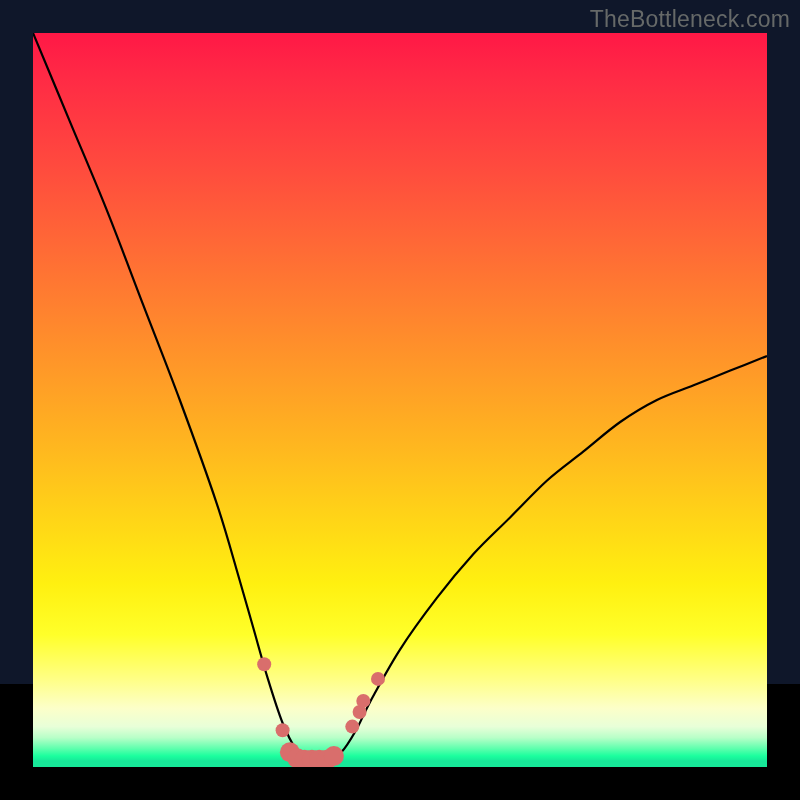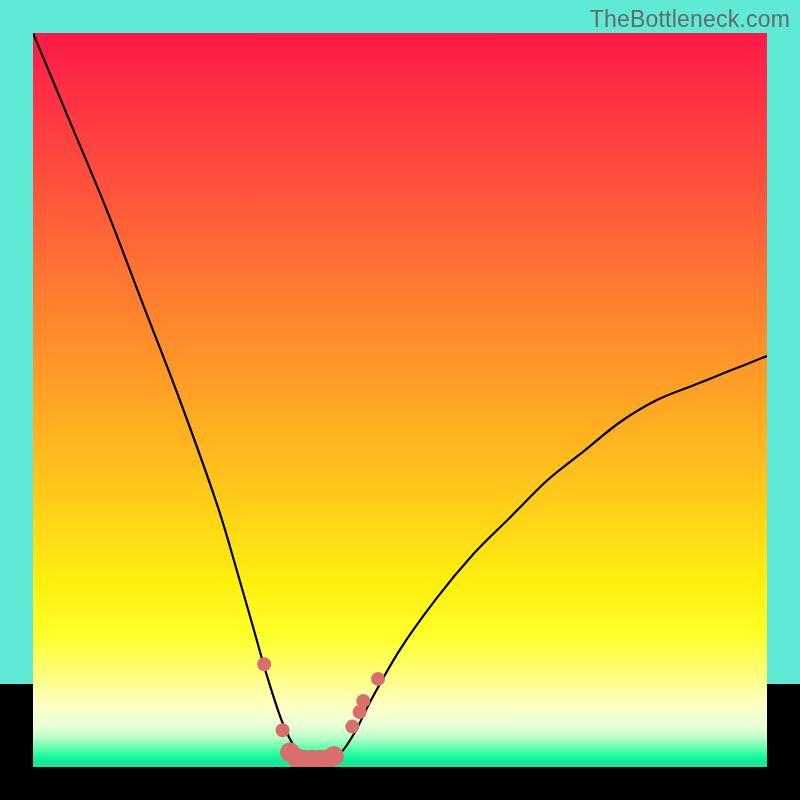--- a/index.html
+++ b/index.html
@@ -10,21 +10,21 @@
     background: #000;
     overflow: hidden;
     font-family: Arial, Helvetica, sans-serif;
   }
   .frame {
     position: absolute;
     left: 0;
     top: 0;
     width: 800px;
     height: 684px;
-    background: #5eead4;
+    background: #0f172a;
   }
   .plot-area {
     position: absolute;
     left: 33px;
     top: 33px;
     width: 734px;
     height: 734px;
     
     background:
       linear-gradient(

